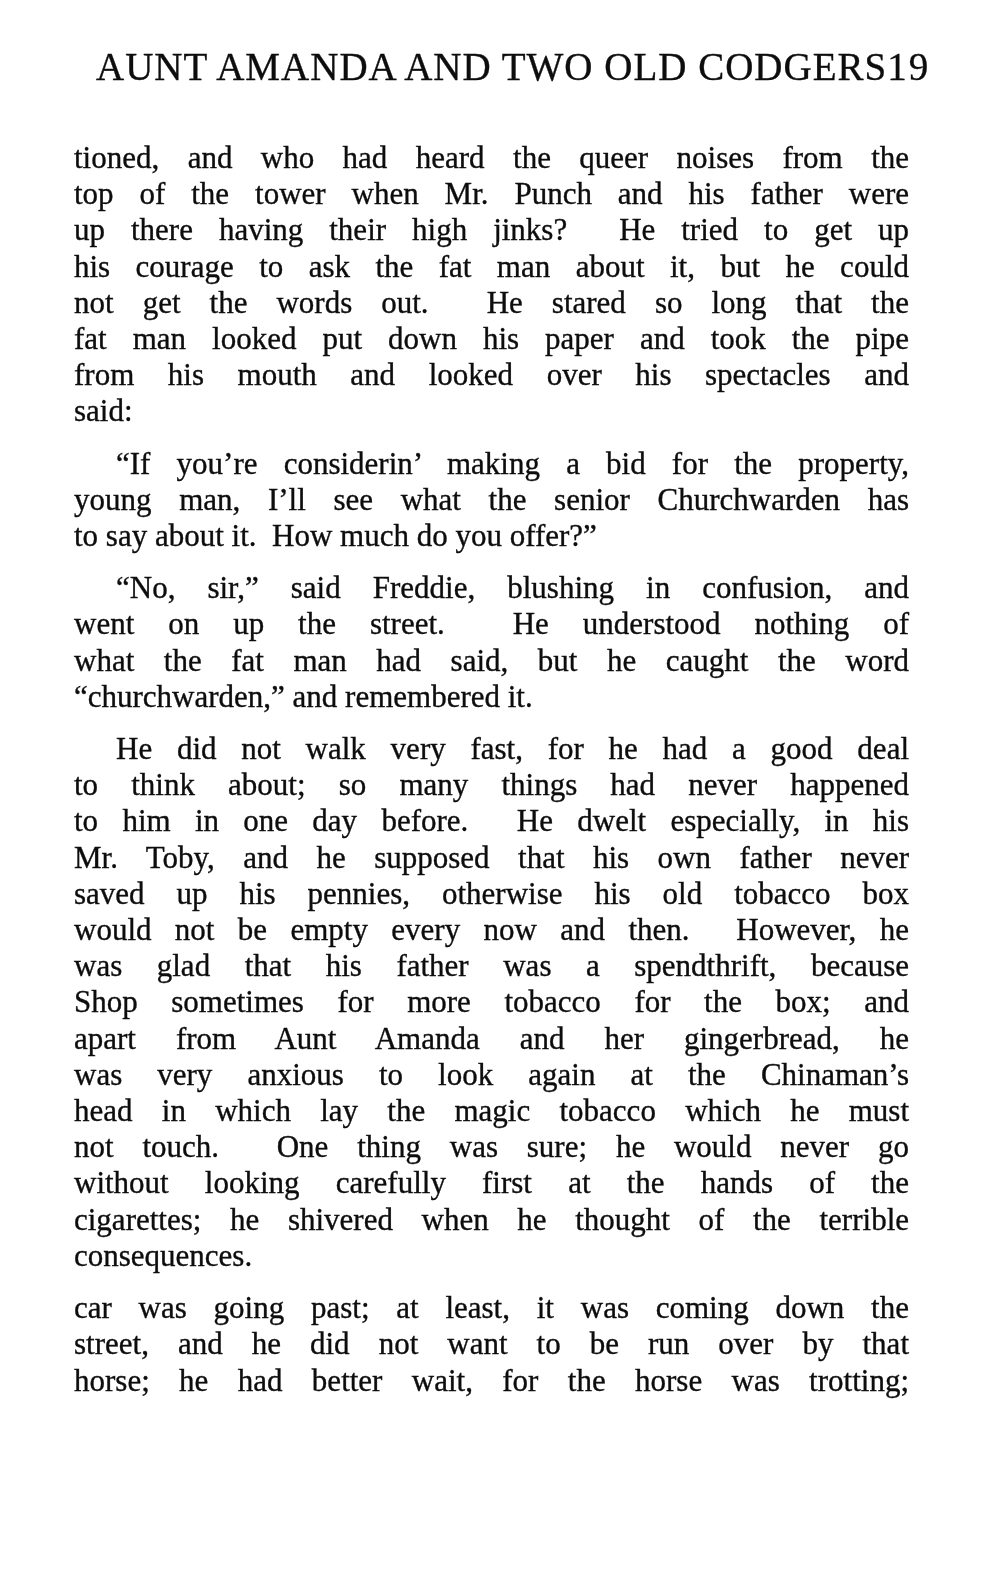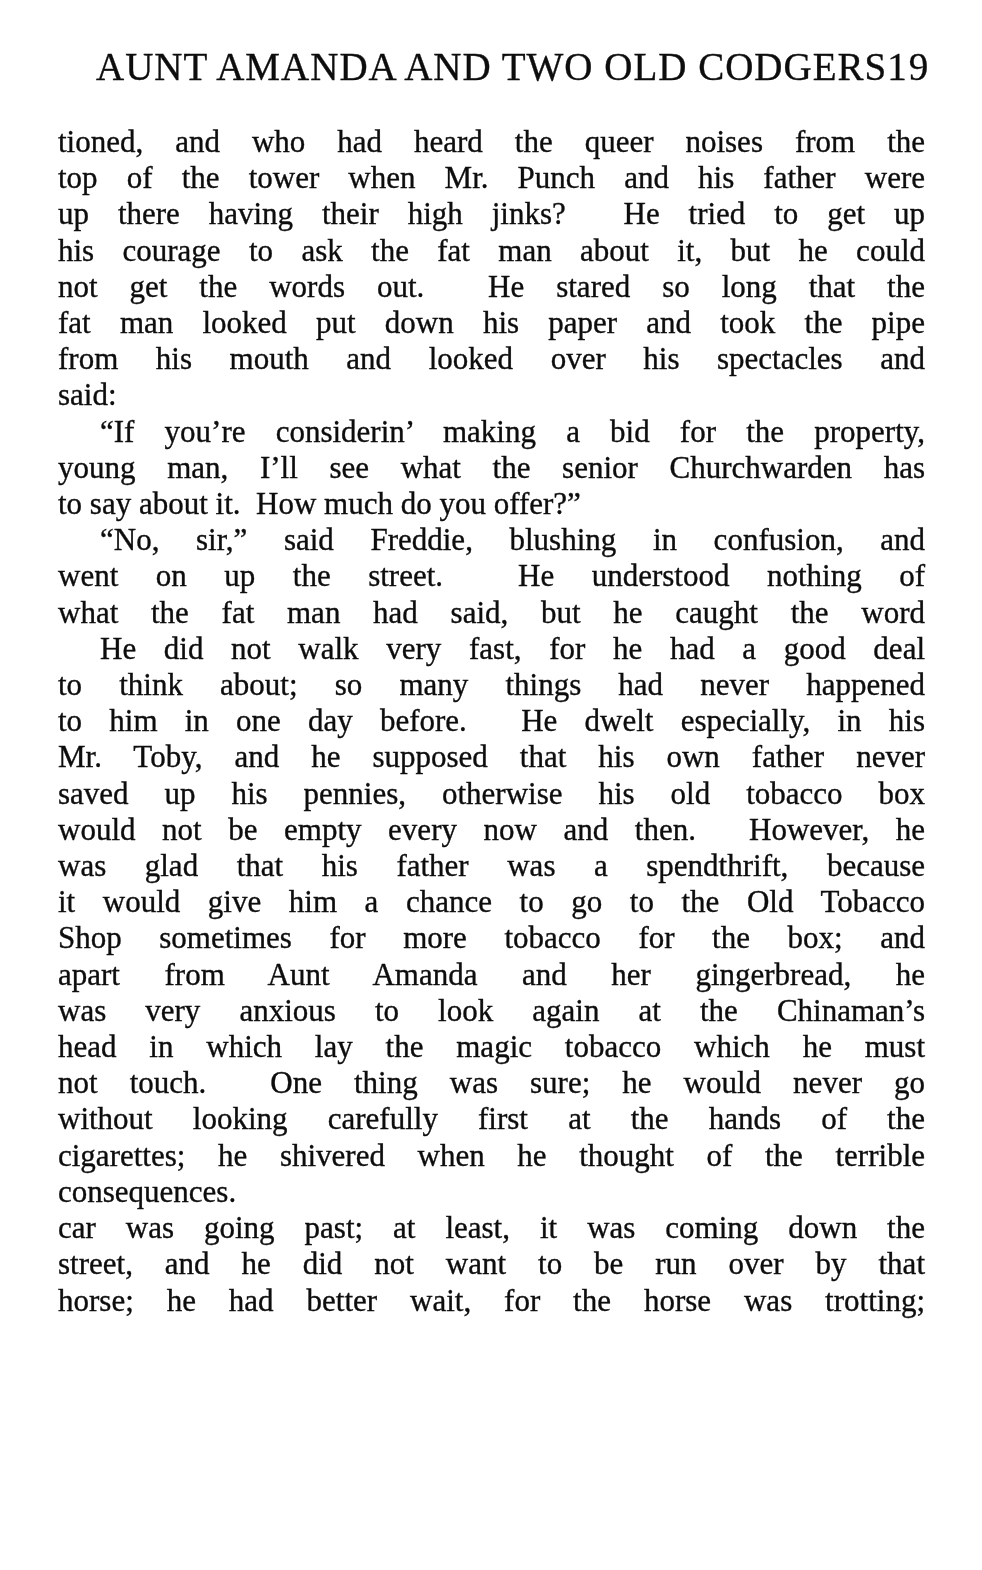--- a/index.html
+++ b/index.html
@@ -45,21 +45,21 @@
   .body-text {
     position: absolute;
     left: 58px;
     width: 867px;
     top: 124px;
     font-size: 31px;
     line-height: 36.2px;
     -webkit-text-stroke: 0.35px currentColor;
   }
   .paragraph {
-    margin: 0;
+    margin: 16px;
   }
   .line {
     text-align: justify;
     text-align-last: justify;
     white-space: pre-wrap;
     box-sizing: border-box;
   }
   .line.no-just {
     text-align-last: left;
   }
@@ -88,30 +88,30 @@
       </div>
       <div class="paragraph">
         <div class="line indent">“If you’re considerin’ making a bid for the property,</div>
         <div class="line">young man, I’ll see what the senior Churchwarden has</div>
         <div class="line no-just">to say about it.  How much do you offer?”</div>
       </div>
       <div class="paragraph">
         <div class="line indent">“No, sir,” said Freddie, blushing in confusion, and</div>
         <div class="line">went on up the street.  He understood nothing of</div>
         <div class="line">what the fat man had said, but he caught the word</div>
+        <div class="line no-just">“churchwarden,” and remembered it.</div>
       </div>
       <div class="paragraph">
         <div class="line indent">He did not walk very fast, for he had a good deal</div>
         <div class="line">to think about; so many things had never happened</div>
         <div class="line">to him in one day before.  He dwelt especially, in his</div>
         <div class="line">Mr. Toby, and he supposed that his own father never</div>
         <div class="line">saved up his pennies, otherwise his old tobacco box</div>
         <div class="line">would not be empty every now and then.  However, he</div>
         <div class="line">was glad that his father was a spendthrift, because</div>
-        <div class="line">it would give him a chance to go to the Old Tobacco</div>
         <div class="line">Shop sometimes for more tobacco for the box; and</div>
         <div class="line">apart from Aunt Amanda and her gingerbread, he</div>
         <div class="line">was very anxious to look again at the Chinaman’s</div>
         <div class="line">head in which lay the magic tobacco which he must</div>
         <div class="line">not touch.  One thing was sure; he would never go</div>
         <div class="line">without looking carefully first at the hands of the</div>
         <div class="line">cigarettes; he shivered when he thought of the terrible</div>
         <div class="line no-just">consequences.</div>
       </div>
       <div class="paragraph">

